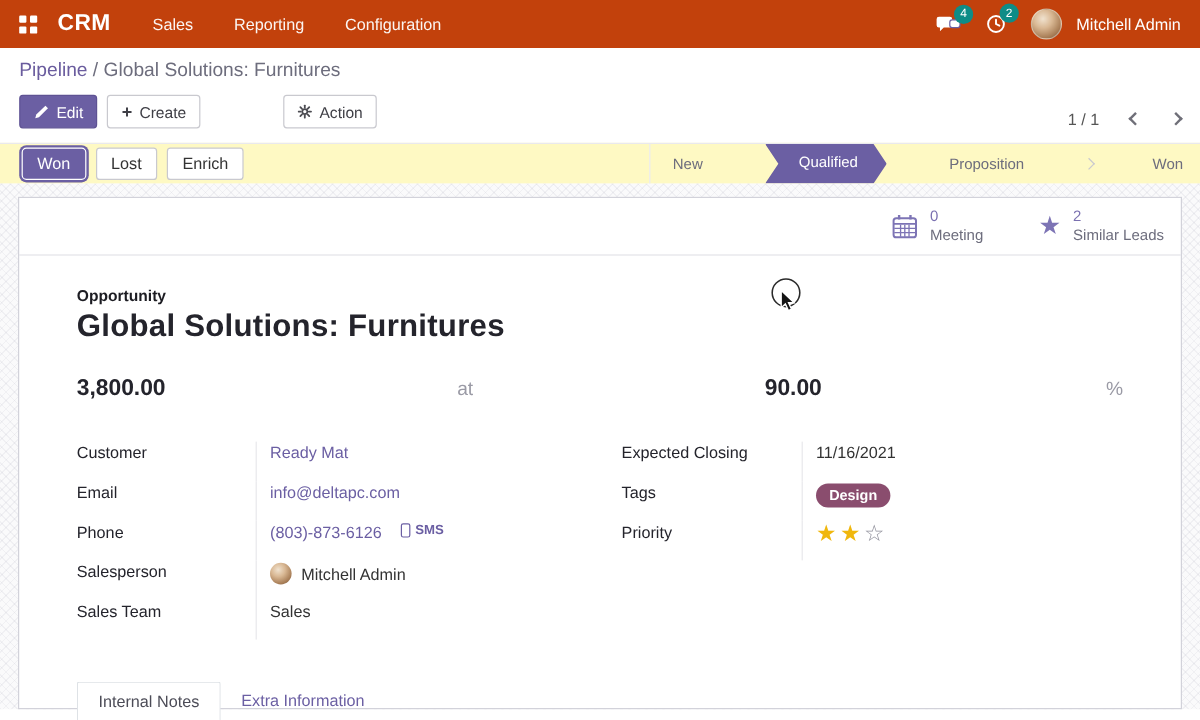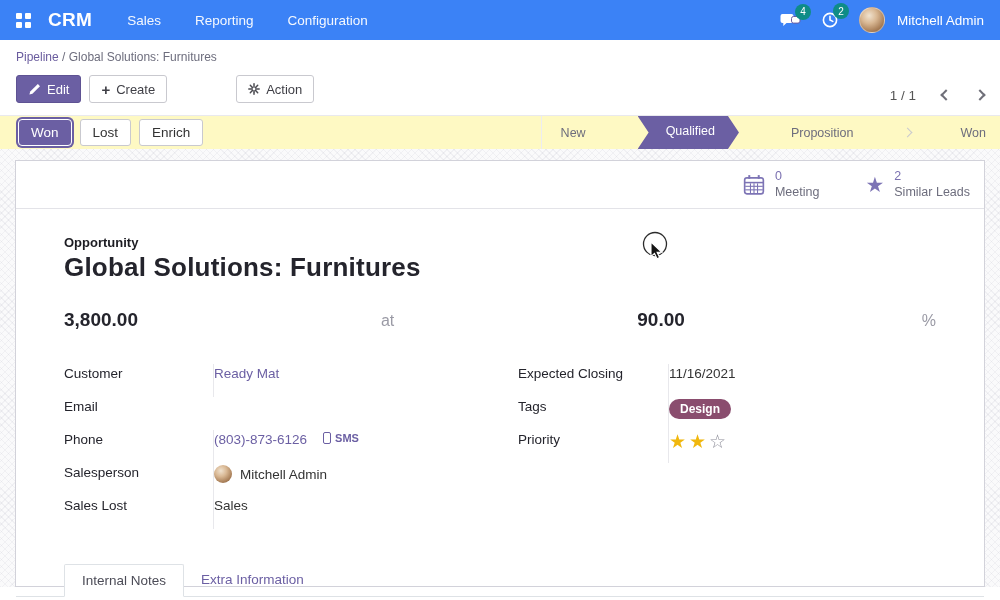--- a/index.html
+++ b/index.html
@@ -1,34 +1,34 @@
 <!DOCTYPE html>
 <html><head>
 <meta charset="utf-8">
 <style>
   * { box-sizing: border-box; margin: 0; padding: 0; }
   html,body { width:1000px; height:600px; overflow:hidden; }
   body { font-family:"Liberation Sans", sans-serif; position:relative; background:#fff; }
 
   
-  .navbar { height:40px; background:#3b82f6; display:flex; align-items:center; padding:0 16px; color:#fff; }
+  .navbar { height:40px; background:#c2410c; display:flex; align-items:center; padding:0 16px; color:#fff; }
   .apps-icon { width:15px; height:15px; display:grid; grid-template-columns:6px 6px; grid-template-rows:6px 6px; gap:3px; cursor:pointer; }
   .apps-icon i { background:#fff; border-radius:1px; }
   .brand { font-size:19px; font-weight:bold; margin-left:17px; letter-spacing:.3px; }
   .nav-menu { display:flex; margin-left:35px; gap:34px; font-size:13.5px; }
   .nav-menu span { cursor:pointer; opacity:.95; }
   .nav-right { margin-left:auto; display:flex; align-items:center; gap:20px; }
   .nav-iconwrap { position:relative; cursor:pointer; display:flex; }
   .nav-badge { position:absolute; top:-8px; right:-10px; background:#0E8C87; color:#fff; width:16px; height:16px; border-radius:50%; font-size:10px; display:flex; align-items:center; justify-content:center; }
   .avatar { width:26px; height:26px; border-radius:50%; background:radial-gradient(circle at 38% 32%, #f0e2cf 0%, #d9b894 35%, #a97f58 70%, #6e4f38 100%); border:1px solid rgba(255,255,255,.4); }
   .user-name { font-size:13.5px; margin-left:-8px; }
 
   
   .control-panel { background:#fff; padding:10px 16px 0; }
-  .breadcrumb { font-size:12px; color:#6d6d7d; }
+  .breadcrumb { font-size:16px; color:#6d6d7d; }
   .bc-link { color:#6A5C9E; cursor:pointer; }
   .button-row { display:flex; align-items:center; margin-top:11px; padding-bottom:12px; }
   .btn { display:inline-flex; align-items:center; gap:6px; height:28px; padding:0 11px; font-size:13px; border:1px solid #c9c9cf; border-radius:3px; background:#fff; color:#3f3f46; cursor:pointer; }
   .btn-primary { background:#6B5FA3; border-color:#5e5293; color:#fff; }
   .btn-create { margin-left:8px; font-weight:bold; }
   .btn-create .plus { font-weight:bold; font-size:15px; line-height:1; }
   .btn-action { margin-left:69px;justify-content:space-between; }
   .pager { margin-left:auto; display:flex; align-items:center; gap:26px; font-size:13.5px; color:#555;margin-top:12px; }
   .chev { width:8px; height:8px; border-top:2px solid #6f6f78; border-right:2px solid #6f6f78; display:inline-block; cursor:pointer; }
   .chev-left  { transform:rotate(-135deg); }
@@ -67,21 +67,21 @@
   .amount-row { margin-top:26px; display:flex; align-items:baseline; gap:10px;justify-content:space-between; }
   .amount, .prob { font-size:19px; font-weight:bold; color:#24242c; }
   .muted { font-size:16px; color:#9a9aa5; }
   .pct { margin-left:-6px; }
 
   .fields { margin-top:33px; display:flex; }
   .fgroup-left { width:454px; }
   .fgroup-right { flex:1; }
   .frow { display:flex; min-height:33px; }
   .flabel { width:149px; font-size:13.5px; font-weight:normal; color:#24242c; padding-top:2px; }
-  .fvalue { flex:1; border-left:1px solid #e8e8ec; font-size:13.5px; color:#333; padding-top:2px; }
+  .fvalue { flex:1; border-left:1px solid #e8e8ec; padding-left:11px; font-size:13.5px; color:#333; padding-top:2px; }
   .fgroup-right .flabel { width:150px; }
   .link { color:#6B5FA3; cursor:pointer; }
   .sms-wrap { margin-left:16px; display:inline-flex; align-items:center; gap:4px; cursor:pointer; }
   .phone-glyph { width:8px; height:12px; border:1.3px solid #6B5FA3; border-radius:2px; display:inline-block; }
   .sms-label { color:#6B5FA3; font-weight:bold; font-size:11px; }
   .mini-avatar { width:18px; height:18px; border-radius:50%; display:inline-block; vertical-align:-4px; margin-right:8px;
     background:radial-gradient(circle at 38% 32%, #f0e2cf 0%, #d9b894 35%, #a97f58 70%, #6e4f38 100%); }
   .stars { font-size:19px; letter-spacing:3px; line-height:1; cursor:pointer; }
   .star-f { color:#F0B70D; }
   .star-e { color:#8f8f9a; }
@@ -230,36 +230,37 @@
         </div>
 
         <div class="fields">
           <div class="fgroup-left">
             <div class="frow">
               <div class="flabel">Customer</div>
               <div class="fvalue"><span class="link">Ready Mat</span></div>
             </div>
             <div class="frow">
               <div class="flabel">Email</div>
+              <div class="fvalue"><span class="link">info@deltapc.com</span></div>
             </div>
             <div class="frow">
               <div class="flabel">Phone</div>
               <div class="fvalue">
                 <span class="link">(803)-873-6126</span><span class="sms-wrap">
                     <span class="phone-glyph"></span>
                     <span class="sms-label">SMS</span>
                   </span>
               </div>
             </div>
             <div class="frow">
               <div class="flabel">Salesperson</div>
               <div class="fvalue"><span class="mini-avatar"></span><span>Mitchell Admin</span></div>
             </div>
             <div class="frow">
-              <div class="flabel">Sales Lost</div>
+              <div class="flabel">Sales Team</div>
               <div class="fvalue"><span>Sales</span></div>
             </div>
           </div>
           <div class="fgroup-right">
             <div class="frow">
               <div class="flabel">Expected Closing</div>
               <div class="fvalue"><span>11/16/2021</span></div>
             </div>
             <div class="frow">
               <div class="flabel">Tags</div>

